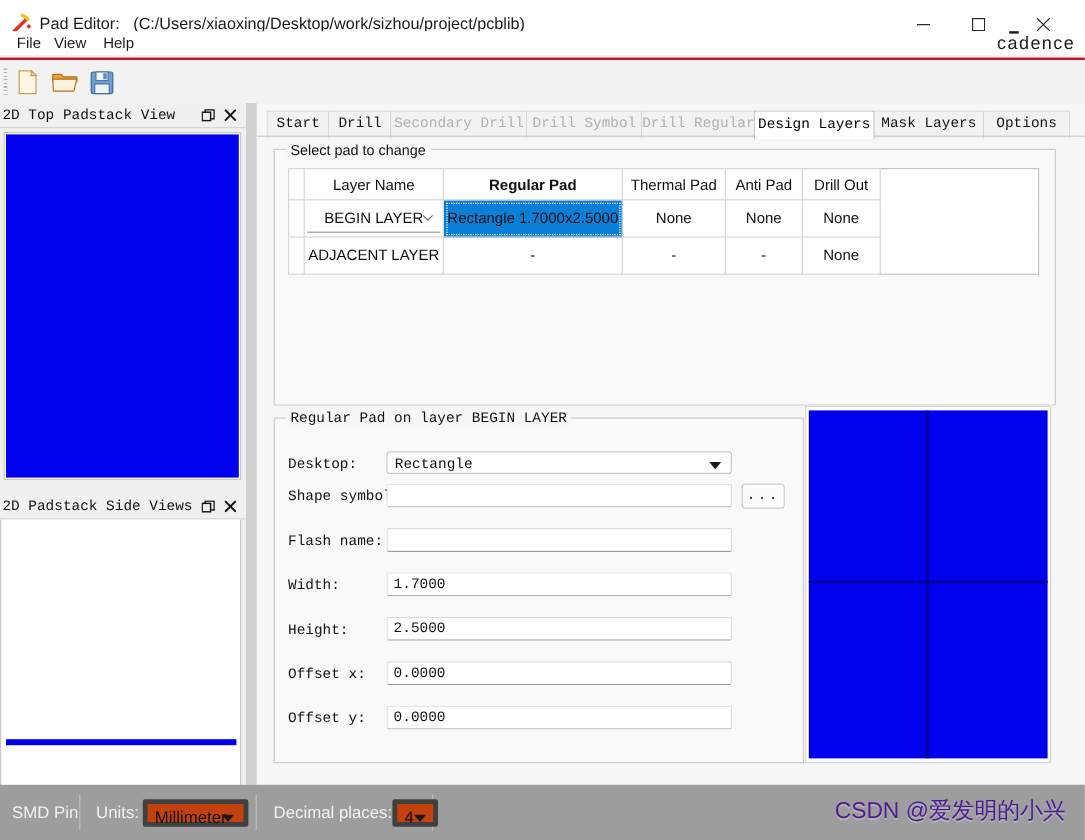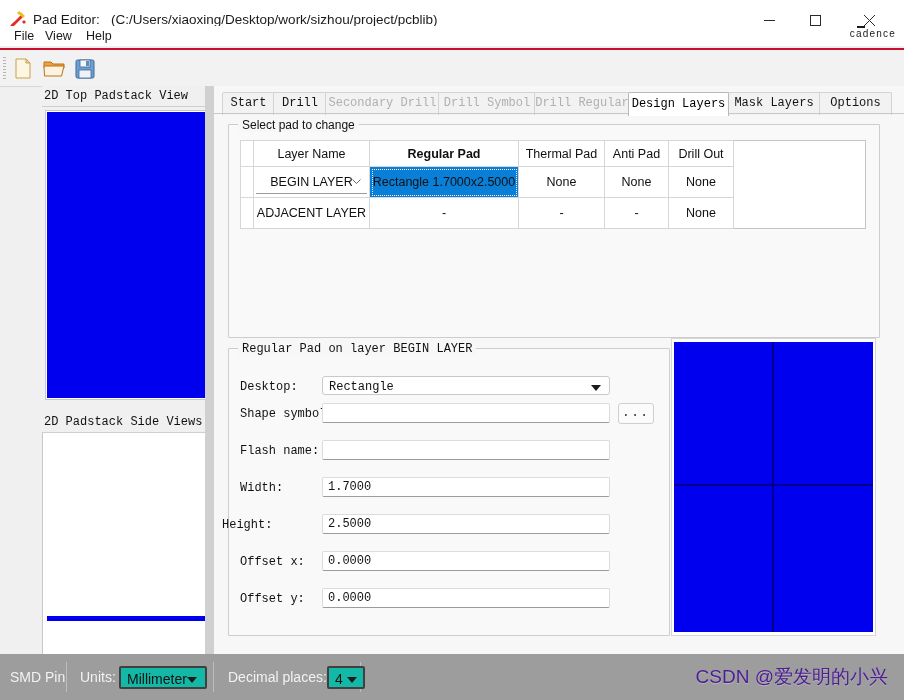--- a/index.html
+++ b/index.html
@@ -39,21 +39,21 @@
     position:absolute;left:0;top:26px;width:904px;height:20px;
     background:#ffffff;
   }
   .menu-item{
     position:absolute;top:0;height:20px;line-height:20px;
     font-size:12.5px;color:#1a1a1a;padding:0 6px;
   }
 
   .cadence-logo{
     position:absolute;right:8px;top:28px;
-    font-size:10px;letter-spacing:1.2px;color:#1b1b1b;
+    font-size:15px;letter-spacing:1.2px;color:#1b1b1b;
     font-weight:400;
   }
   .cadence-logo .bar{
     position:relative;
   }
   .cadence-logo .bar::after{
     content:"";position:absolute;left:1px;top:-2px;width:8px;height:1.5px;background:#1b1b1b;
   }
   .red-rule{
     position:absolute;left:0;top:48px;width:904px;height:2px;background:#c8102e;
@@ -67,21 +67,20 @@
   .tb-grip{
     position:absolute;left:3px;top:7px;width:3px;height:22px;
     background-image:repeating-linear-gradient(to bottom,#b5b5b5 0 1px,transparent 1px 3px);
   }
   .tb-btn{position:absolute;top:6px;width:26px;height:25px;}
 
   
   .dock{
     position:absolute;left:0;top:86px;width:205px;height:568px;
     background:#f0f0f0;
-    margin-left:42px;
   }
   .panel-header{
     position:absolute;left:0;width:205px;height:20px;
     background:#f0f0f0;border-bottom:1px solid #cfcfcf;
   }
   .panel-title{
     position:absolute;left:2px;top:0;height:20px;line-height:20px;
     font-size:12px;color:#111;white-space:nowrap;
   }
   .panel-btn{
@@ -206,22 +205,22 @@
   .statusbar{
     position:absolute;left:0;top:654px;width:904px;height:46px;
     background:#9d9d9d;
   }
   .sb-div{position:absolute;top:8px;width:1px;height:30px;background:#bdbdbd;}
   .sb-label{
     position:absolute;top:0;height:46px;line-height:46px;
     font-size:14px;color:#f2f2f2;white-space:nowrap;
   }
   .sb-combo{
-    position:absolute;top:12px;height:23px;background:#14b8a6;
-    border:2px solid #404040;border-radius:2px;box-sizing:border-box;
+    position:absolute;top:12px;height:23px;background:#c2410c;
+    border:4px solid #404040;border-radius:2px;box-sizing:border-box;
   }
   .sb-combo-text{
     position:absolute;left:6px;top:0;height:23px;line-height:22px;
     font-size:14px;color:#111;white-space:nowrap;
   }
   .sb-combo-arrow{
     position:absolute;top:9px;width:0;height:0;
     border-left:5px solid transparent;border-right:5px solid transparent;
     border-top:6px solid #1a1a1a;
   }
@@ -420,21 +419,21 @@
   <div class="flabel mono" style="left:26px;top:321px;">Shape symbol:</div>
   <input class="finput" style="left: 108px; top: 317px; width: 288px;" value="">
   <div class="dots-btn mono" style="left:404px;top:317px;">...</div>
 
   <div class="flabel mono" style="left:26px;top:358px;">Flash name:</div>
   <input class="finput" style="left: 108px; top: 354px; width: 288px;" value="">
 
   <div class="flabel mono" style="left:26px;top:395px;">Width:</div>
   <input class="finput" style="left: 108px; top: 391px; width: 288px;" value="1.7000">
 
-  <div class="flabel mono" style="left:8px;top:432px;text-align:center;">Height:</div>
+  <div class="flabel mono" style="left:26px;top:432px;text-align:center;">Height:</div>
   <input class="finput" style="left: 108px; top: 428px; width: 288px;" value="2.5000">
 
   <div class="flabel mono" style="left:26px;top:469px;">Offset x:</div>
   <input class="finput" style="left: 108px; top: 465px; width: 288px;" value="0.0000">
 
   <div class="flabel mono" style="left:26px;top:506px;">Offset y:</div>
   <input class="finput" style="left: 108px; top: 502px; width: 288px;" value="0.0000">
 
   <div class="preview-wrap" style="left:457px;top:252px;width:203px;height:296px;">
     <div class="preview-pad" style="left:2px;top:3px;width:199px;height:290px;"></div>

